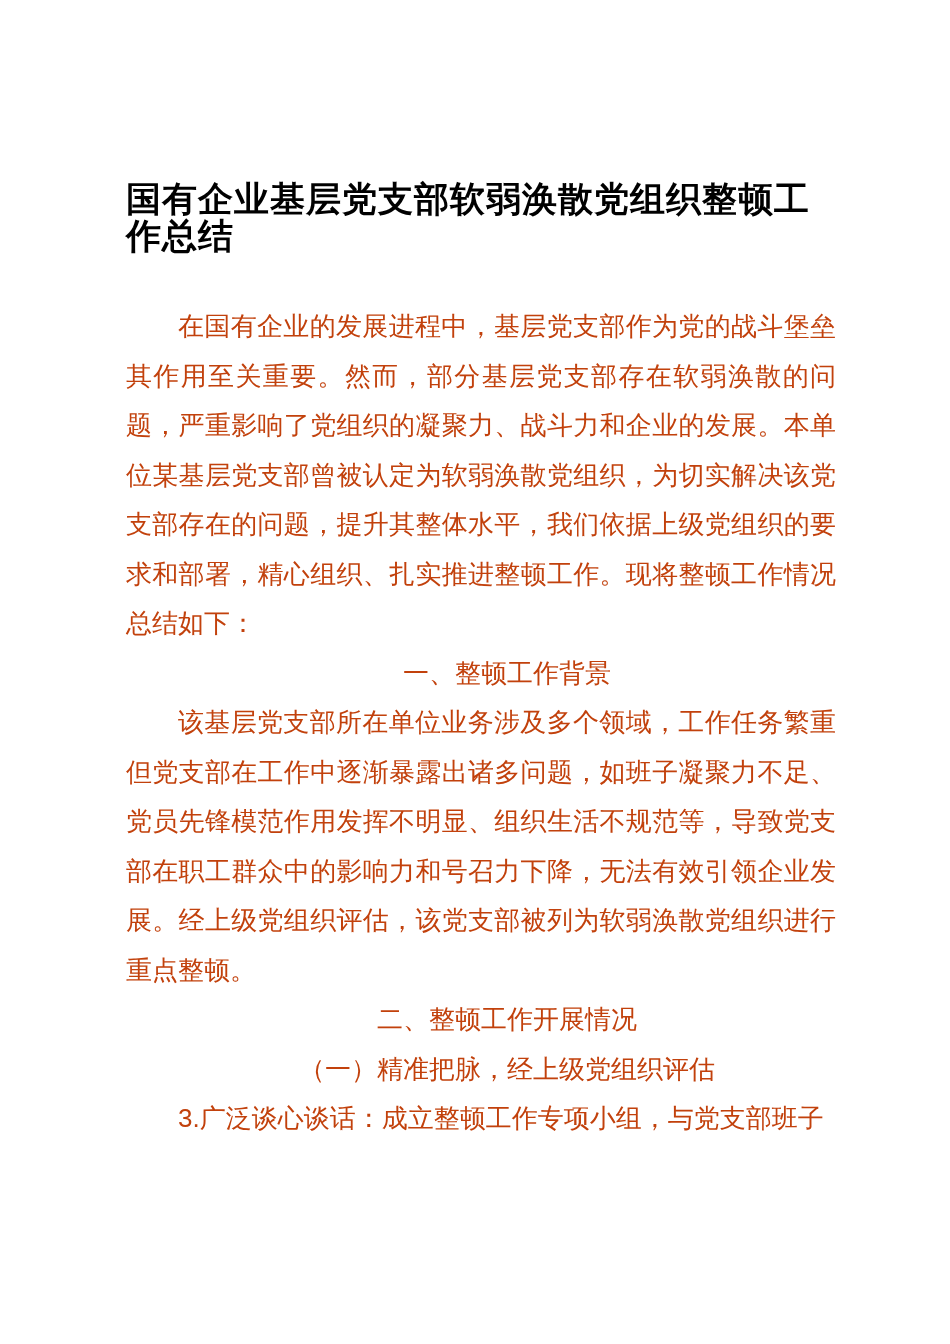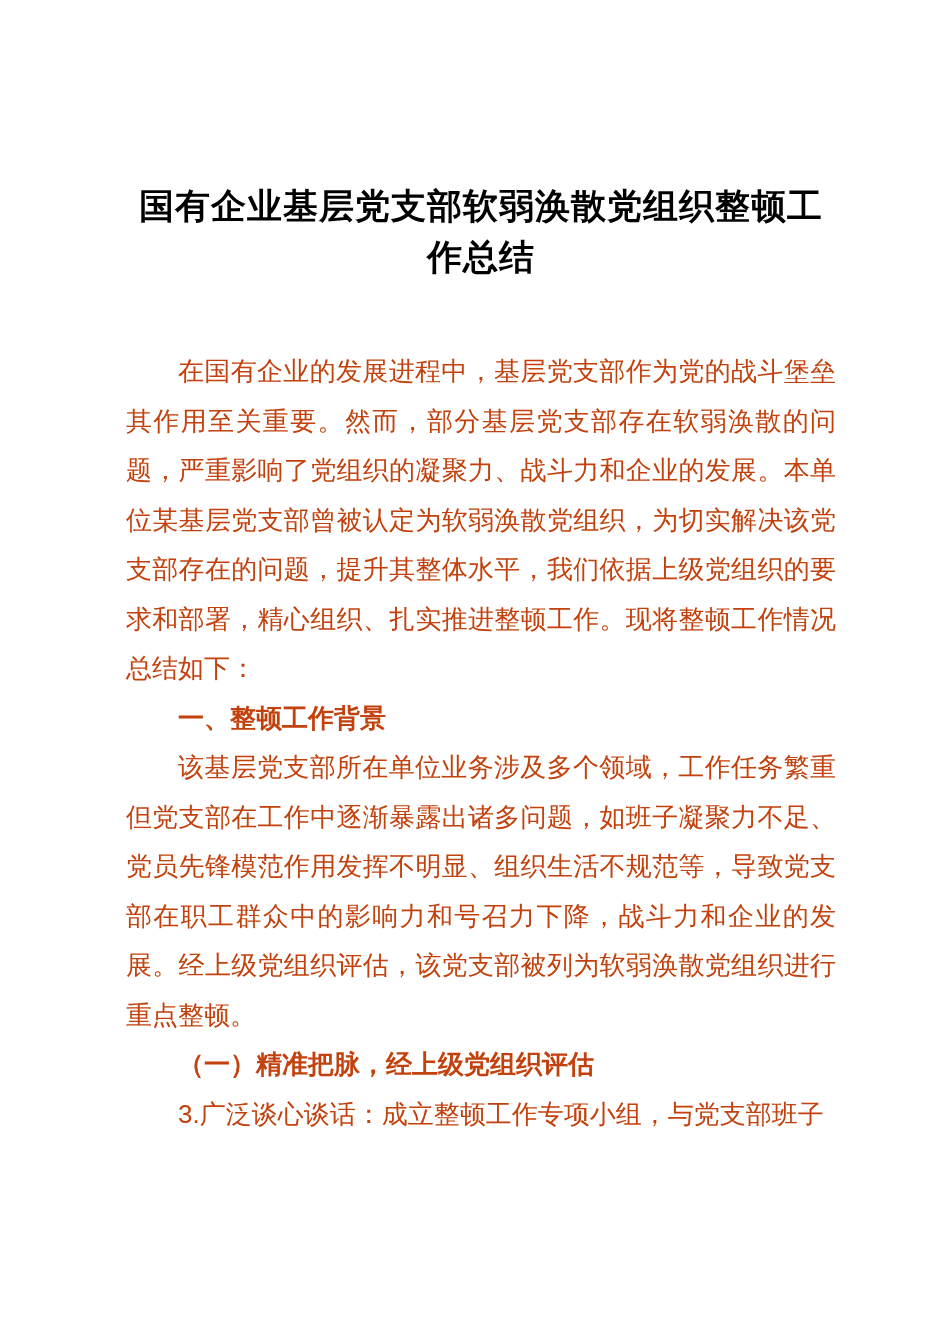--- a/index.html
+++ b/index.html
@@ -22,49 +22,50 @@
   }
   
   .content {
     box-sizing: border-box;
     padding: 180px 114px 0 126px;
   }
   
   .doc-title {
     font-size: 35px;
     font-weight: 700;
-    line-height: 51px;
-    text-align: center;
+    line-height: 37px;
+    text-align: left;
     letter-spacing: 1px;
-    margin: 0 0 65px 0;
+    margin: 0 0 48px 0;
     color: #000000;
   }
   
   .para {
     font-size: 26px;
     line-height: 49.5px;
     text-align: justify;
     text-justify: inter-ideograph;
     text-indent: 52px; 
     margin: 0;
     color: #c2410c;
     word-break: break-all;
   }
   .para.heading {
-    font-weight: 700;
-    text-align: left;
+    font-weight: 400;
+    text-align: center;
   }
 </style>
 </head>
 <body>
 
 <div class="page">
   <div class="content">
     <h1 class="doc-title">国有企业基层党支部软弱涣散党组织整顿工作总结</h1>
     <div id="doc-body">
         <p class="para">在国有企业的发展进程中，基层党支部作为党的战斗堡垒其作用至关重要。然而，部分基层党支部存在软弱涣散的问题，严重影响了党组织的凝聚力、战斗力和企业的发展。本单位某基层党支部曾被认定为软弱涣散党组织，为切实解决该党支部存在的问题，提升其整体水平，我们依据上级党组织的要求和部署，精心组织、扎实推进整顿工作。现将整顿工作情况总结如下：</p>
         <p class="para heading">一、整顿工作背景</p>
-        <p class="para">该基层党支部所在单位业务涉及多个领域，工作任务繁重但党支部在工作中逐渐暴露出诸多问题，如班子凝聚力不足、党员先锋模范作用发挥不明显、组织生活不规范等，导致党支部在职工群众中的影响力和号召力下降，战斗力和企业的发展。经上级党组织评估，该党支部被列为软弱涣散党组织进行重点整顿。</p>
+        <p class="para">该基层党支部所在单位业务涉及多个领域，工作任务繁重但党支部在工作中逐渐暴露出诸多问题，如班子凝聚力不足、党员先锋模范作用发挥不明显、组织生活不规范等，导致党支部在职工群众中的影响力和号召力下降，无法有效引领企业发展。经上级党组织评估，该党支部被列为软弱涣散党组织进行重点整顿。</p>
+        <p class="para heading">二、整顿工作开展情况</p>
         <p class="para heading">（一）精准把脉，经上级党组织评估</p>
         <p class="para">3.广泛谈心谈话：成立整顿工作专项小组，与党支部班子</p>
       </div>
   </div>
 </div>
 
 </body></html>

